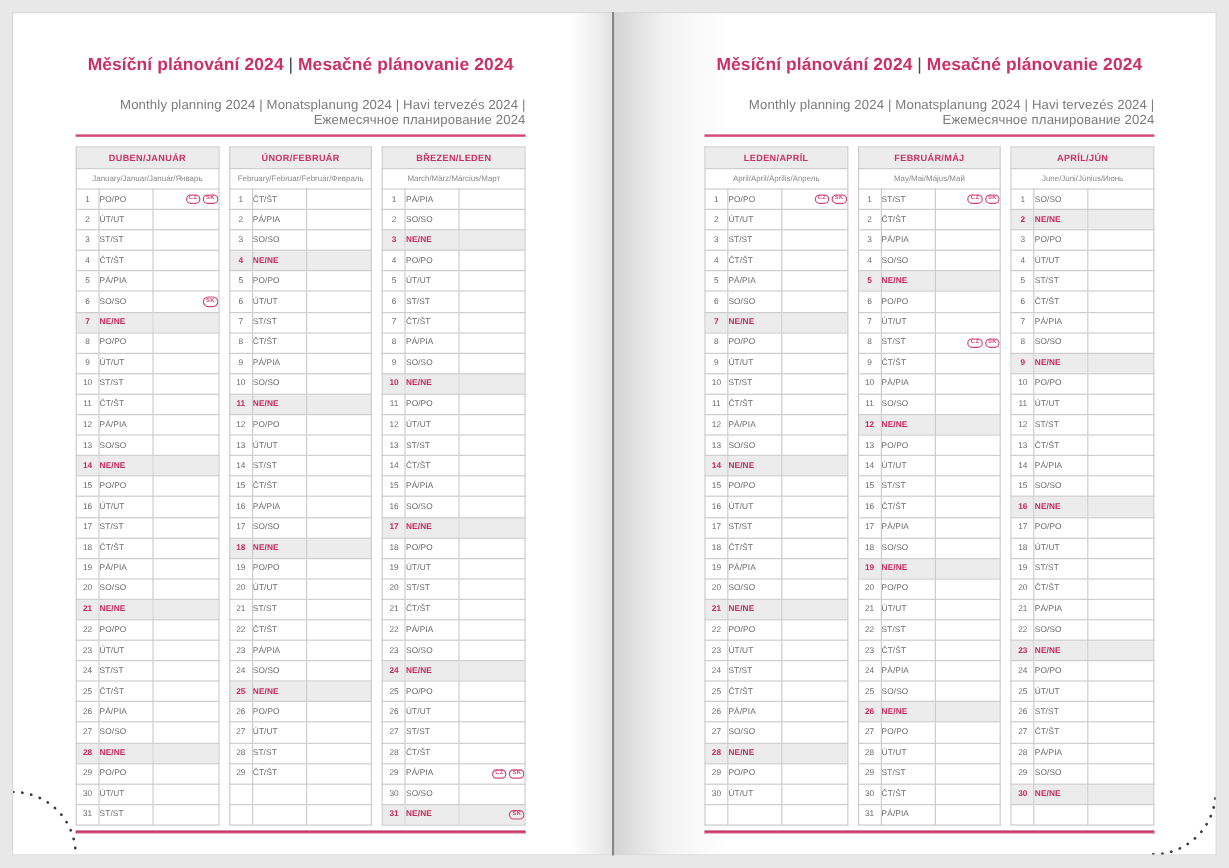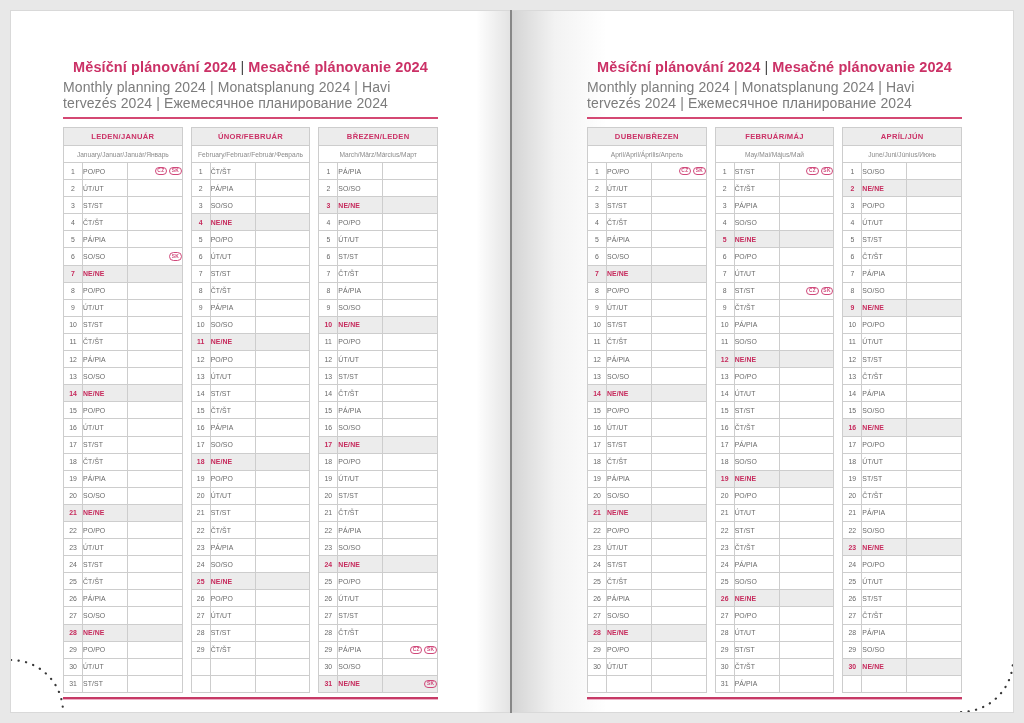--- a/index.html
+++ b/index.html
@@ -25,36 +25,36 @@
   }
   .page-right::before {
     content: ""; position: absolute; top: 0; bottom: 0; left: 0; width: 95px;
     background: linear-gradient(to right, rgba(0,0,0,0.17), rgba(0,0,0,0.05) 45%, rgba(0,0,0,0));
     pointer-events: none;
   }
   .spine {
     position: absolute; left: 510px; top: 10px; width: 2px; height: 703px;
     background: #878787;
   }
-  .content { position: absolute; top: 17px; width: 375px; }
+  .content { position: absolute; top: 4px; width: 375px; }
   .page-left  .content { left: 52px; }
   .page-right .content { left: 75px; }
 
   .title {
     margin: 31px 0 0 0;
     text-align: center;
     font-size: 14.5px; font-weight: bold;
     color: #cb3166;
     letter-spacing: 0.1px;
   }
   .title .tsep { color: #474747; font-weight: normal; padding: 0 4px; }
   .subtitle {
-    margin-top: 4px;
-    text-align: left;
-    font-size: 14px;
+    margin-top: 20px;
+    text-align: right;
+    font-size: 11px;
     color: #7c7c7c;
     letter-spacing: 0.1px;
   }
   .rule-top { margin-top: 6px; height: 2px; background: #d44873; }
   .rule-bottom { margin-top: 4px; height: 2.5px; background: #c63a66; border-bottom: 1px solid #efaec4; }
 
   .months { margin-top: 8px; display: flex; gap: 8px; }
   table.month {
     flex: 1;
     border-collapse: collapse;
@@ -110,21 +110,21 @@
 
 <div class="page page-left">
   <div class="content">
     <h1 class="title"><span>Měsíční plánování 2024</span><span class="tsep">|</span><span>Mesačné plánovanie 2024</span></h1>
     <div class="subtitle">Monthly planning 2024 | Monatsplanung 2024 | Havi tervezés 2024 | Ежемесячное планирование 2024</div>
     <div class="rule-top"></div>
     <div class="months">
         <table class="month">
           <thead>
             <tr>
-              <th class="mname" colspan="3">LEDEN/JANUÁR</th>
+              <th class="mname" colspan="3">DUBEN/JANUÁR</th>
             </tr>
             <tr>
               <th class="msub" colspan="3">January/Januar/Január/Январь</th>
             </tr>
           </thead>
           <tbody>
             <tr>
               <td class="num">1</td>
               <td class="dow">PO/PO</td>
               <td class="note"><span class="badge">CZ</span><span class="badge">SK</span></td>
@@ -627,21 +627,21 @@
 
 <div class="page page-right">
   <div class="content">
     <h1 class="title"><span>Měsíční plánování 2024</span><span class="tsep">|</span><span>Mesačné plánovanie 2024</span></h1>
     <div class="subtitle">Monthly planning 2024 | Monatsplanung 2024 | Havi tervezés 2024 | Ежемесячное планирование 2024</div>
     <div class="rule-top"></div>
     <div class="months">
         <table class="month">
           <thead>
             <tr>
-              <th class="mname" colspan="3">DUBEN/BŘEZEN</th>
+              <th class="mname" colspan="3">LEDEN/APRÍL</th>
             </tr>
             <tr>
               <th class="msub" colspan="3">April/April/Április/Апрель</th>
             </tr>
           </thead>
           <tbody>
             <tr>
               <td class="num">1</td>
               <td class="dow">PO/PO</td>
               <td class="note"><span class="badge">CZ</span><span class="badge">SK</span></td>

